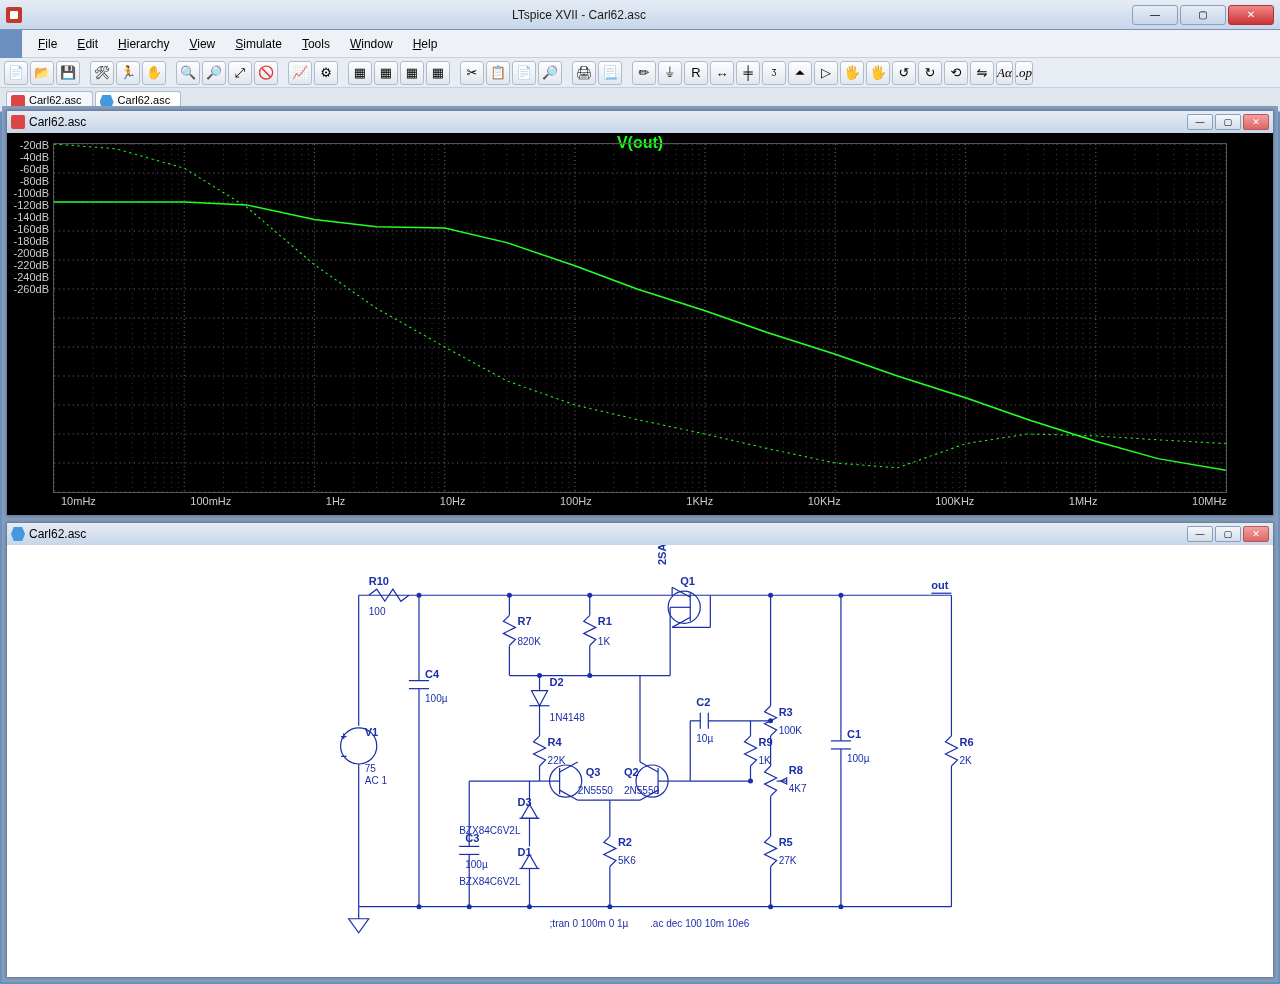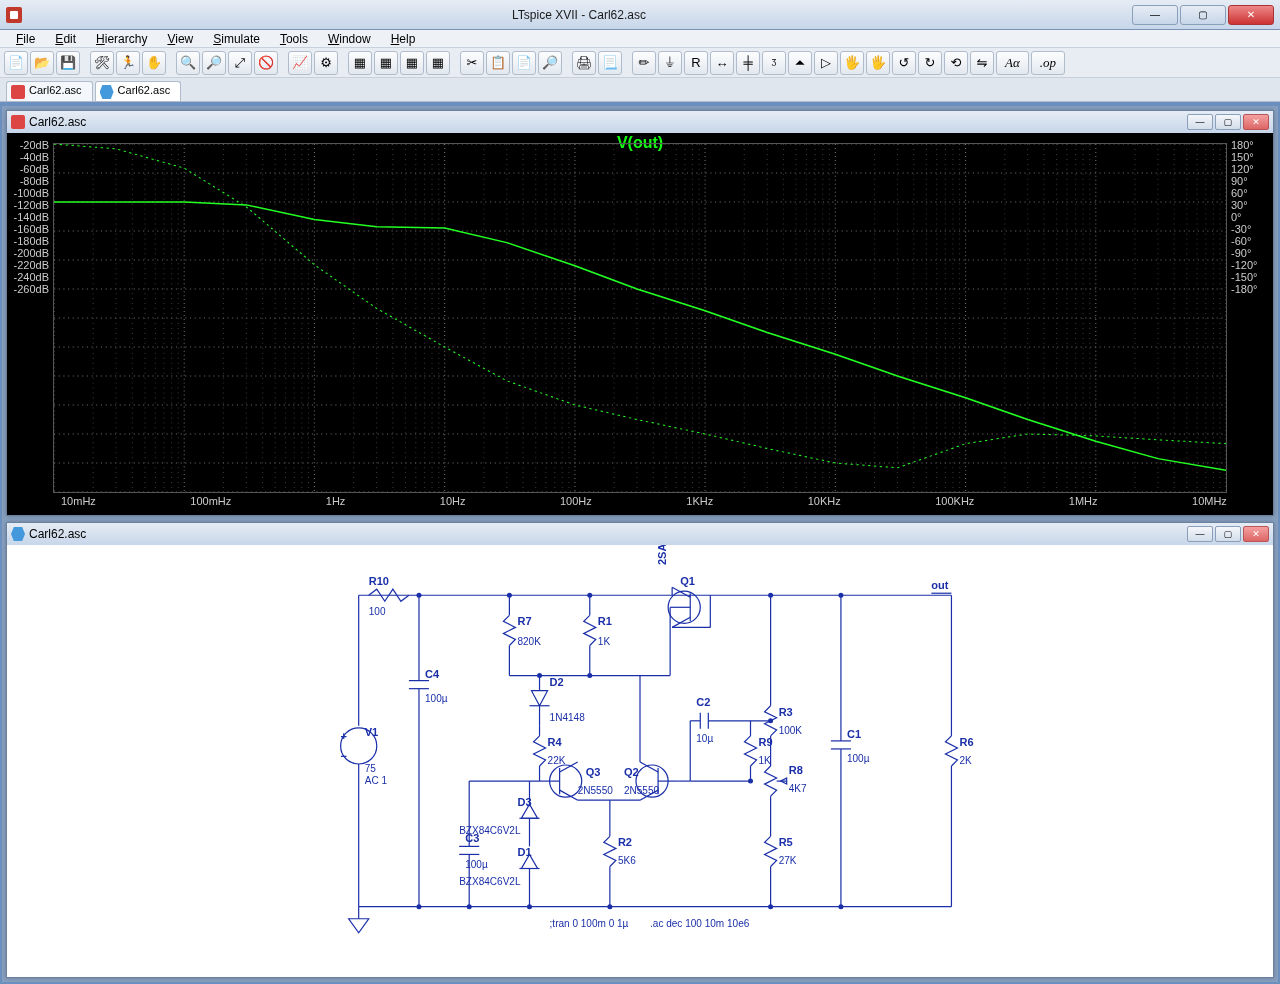--- a/index.html
+++ b/index.html
@@ -8,29 +8,29 @@
 
 .titlebar { height: 30px; background: linear-gradient(#e6ecf4, #c7d6ea); display: flex; align-items: center; padding: 0 6px; border-bottom: 1px solid #7a93b4; }
 .titlebar .icon { width: 16px; height: 16px; margin-right: 6px; background: #c0392b; border-radius: 2px; position: relative; }
 .titlebar .icon::after { content: ""; position: absolute; width: 8px; height: 8px; background: #fff; top: 4px; left: 4px; border-radius: 1px; }
 .titlebar .title { font-size: 12px; color: #1a1a1a; flex: 1; text-align: center; }
 .winctrls { display: flex; gap: 0; }
 .winbtn { width: 46px; height: 20px; background: linear-gradient(#e6ecf4, #c7d6ea); border: 1px solid #8a9fb9; border-radius: 3px; margin-left: 2px; font-size: 10px; display:flex; align-items:center; justify-content:center; cursor:pointer; }
 .winbtn.close { background: linear-gradient(#e88, #c33); color: #fff; border-color:#a33; }
 
 
-.menubar { height: 18px; background: #eef2f7; display: flex; align-items: center; padding: 0 6px; border-bottom: 1px solid #c7d0db; }
+.menubar { height: 28px; background: #eef2f7; display: flex; align-items: center; padding: 0 6px; border-bottom: 1px solid #c7d0db; margin-left: 22px; }
 .menubar .item { font-size: 12px; padding: 2px 10px; cursor: pointer; }
 .menubar .item .ul { text-decoration: underline; }
 
 
 .toolbar { height: 30px; background: #e8edf3; display: flex; align-items: center; padding: 2px 4px; gap: 2px; border-bottom: 1px solid #c7d0db; flex-wrap: nowrap; overflow:hidden;}
 .tbtn { width: 24px; height: 24px; border: 1px solid #b0bccb; background: linear-gradient(#fdfdfe,#e2e8ef); border-radius: 3px; display:flex; align-items:center; justify-content:center; font-size: 13px; cursor:pointer; flex-shrink:0;}
 .tsep { width: 6px; height: 24px; }
-.tbtn.text { width:auto; padding:0 8px; font-family: "Times New Roman", serif; font-style: italic; }
+.tbtn.text { width:auto; padding:0 0; font-family: "Times New Roman", serif; font-style: italic; }
 
 
 .tabstrip { height: 24px; background: #dfe6ee; display: flex; align-items: flex-end; padding: 0 6px; border-bottom: 1px solid #b0bccb; gap: 2px;}
 .tab { height: 20px; padding: 2px 10px 0 22px; font-size: 11px; background: #f4f7fb; border: 1px solid #b0bccb; border-bottom: none; border-radius: 3px 3px 0 0; position: relative; cursor:pointer;}
 .tab.active { background: #fff; }
 .tab .tabicon { position: absolute; left: 4px; top: 3px; width: 14px; height: 14px; }
 .tabicon.wave { background: #d44; border-radius:2px; }
 .tabicon.sch { background: #49d; border-radius:2px; clip-path: polygon(20% 0,80% 0,100% 50%,80% 100%,20% 100%,0 50%); }
 
 
@@ -169,35 +169,20 @@
           <div>-80dB</div>
         <div>-100dB</div>
           <div>-120dB</div>
         <div>-140dB</div>
           <div>-160dB</div>
         <div>-180dB</div>
           <div>-200dB</div>
         <div>-220dB</div>
           <div>-240dB</div>
         <div>-260dB</div>
-      </div>
-      <div class="axis-right">
-        <div>180°</div>
-          <div>150°</div>
-        <div>120°</div>
-          <div>90°</div>
-        <div>60°</div>
-          <div>30°</div>
-        <div>0°</div>
-          <div>-30°</div>
-        <div>-60°</div>
-          <div>-90°</div>
-        <div>-120°</div>
-          <div>-150°</div>
-        <div>-180°</div>
       </div>
       <div class="axis-bottom">
         <div>10mHz</div>
           <div>100mHz</div>
         <div>1Hz</div>
           <div>10Hz</div>
         <div>100Hz</div>
           <div>1KHz</div>
         <div>10KHz</div>
           <div>100KHz</div>

